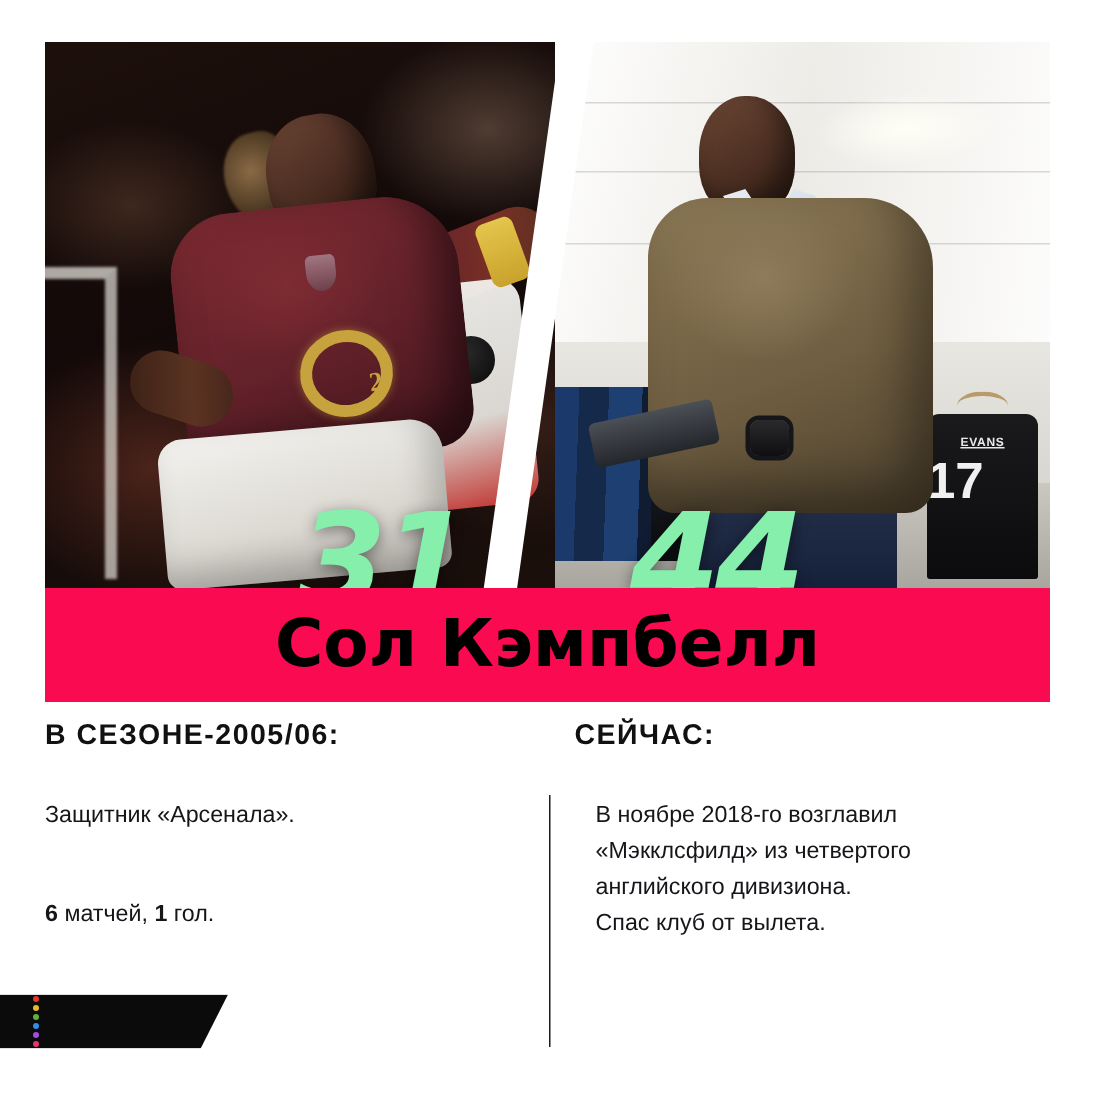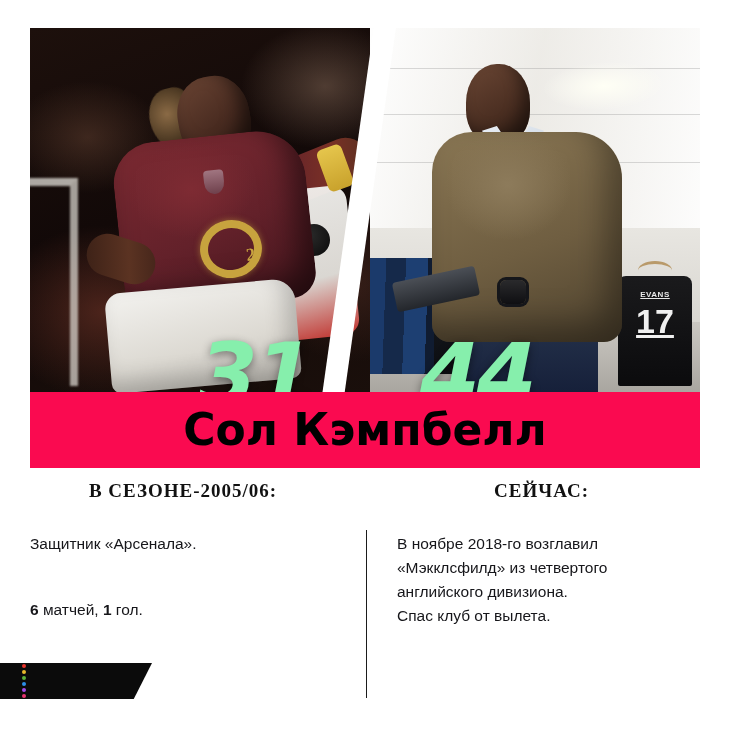--- a/index.html
+++ b/index.html
@@ -290,24 +290,23 @@
     top: 14px; left: 0; right: 0;
     text-align: center;
     color: #e8e8e8;
     font: 700 8px "Liberation Sans", sans-serif;
     letter-spacing: .5px;
     text-decoration: underline;
   }
   .evans-num {
     position: absolute;
     top: 26px; left: 0; right: 0;
-    text-align: center;
+    text-align: left;
     color: #f0f0f0;
     font: 700 34px "Liberation Sans", sans-serif;
-    text-decoration: underline;
   }
   .hanger {
     position: absolute;
     right: 28px; bottom: 112px;
     width: 34px; height: 16px;
     border-top: 3px solid #b99a6a;
     border-radius: 50% 50% 0 0;
   }
 
   
@@ -369,26 +368,26 @@
     height: 180px;
   }
   .col {
     position: absolute;
     top: 0;
   }
   .col-left  { left: 0;    width: 330px; }
   .col-right { left: 345px; width: 325px; }
 
   .col-heading {
-    font-family: Liberation Serif, serif;
+    font-family: Liberation Sans, sans-serif;
     font-weight: 700;
     font-size: 19px;
     letter-spacing: 1px;
     color: #111111;
-    text-align: center;
+    text-align: left;
     margin: 0 0 30px 0;
   }
   .col-left .col-heading  { padding-right: 24px; }
   .col-right .col-heading { padding-left: 8px; }
 
   .col-body {
     font-family: "Liberation Sans", sans-serif;
     font-size: 15.5px;
     line-height: 1.55;
     color: #16161a;

